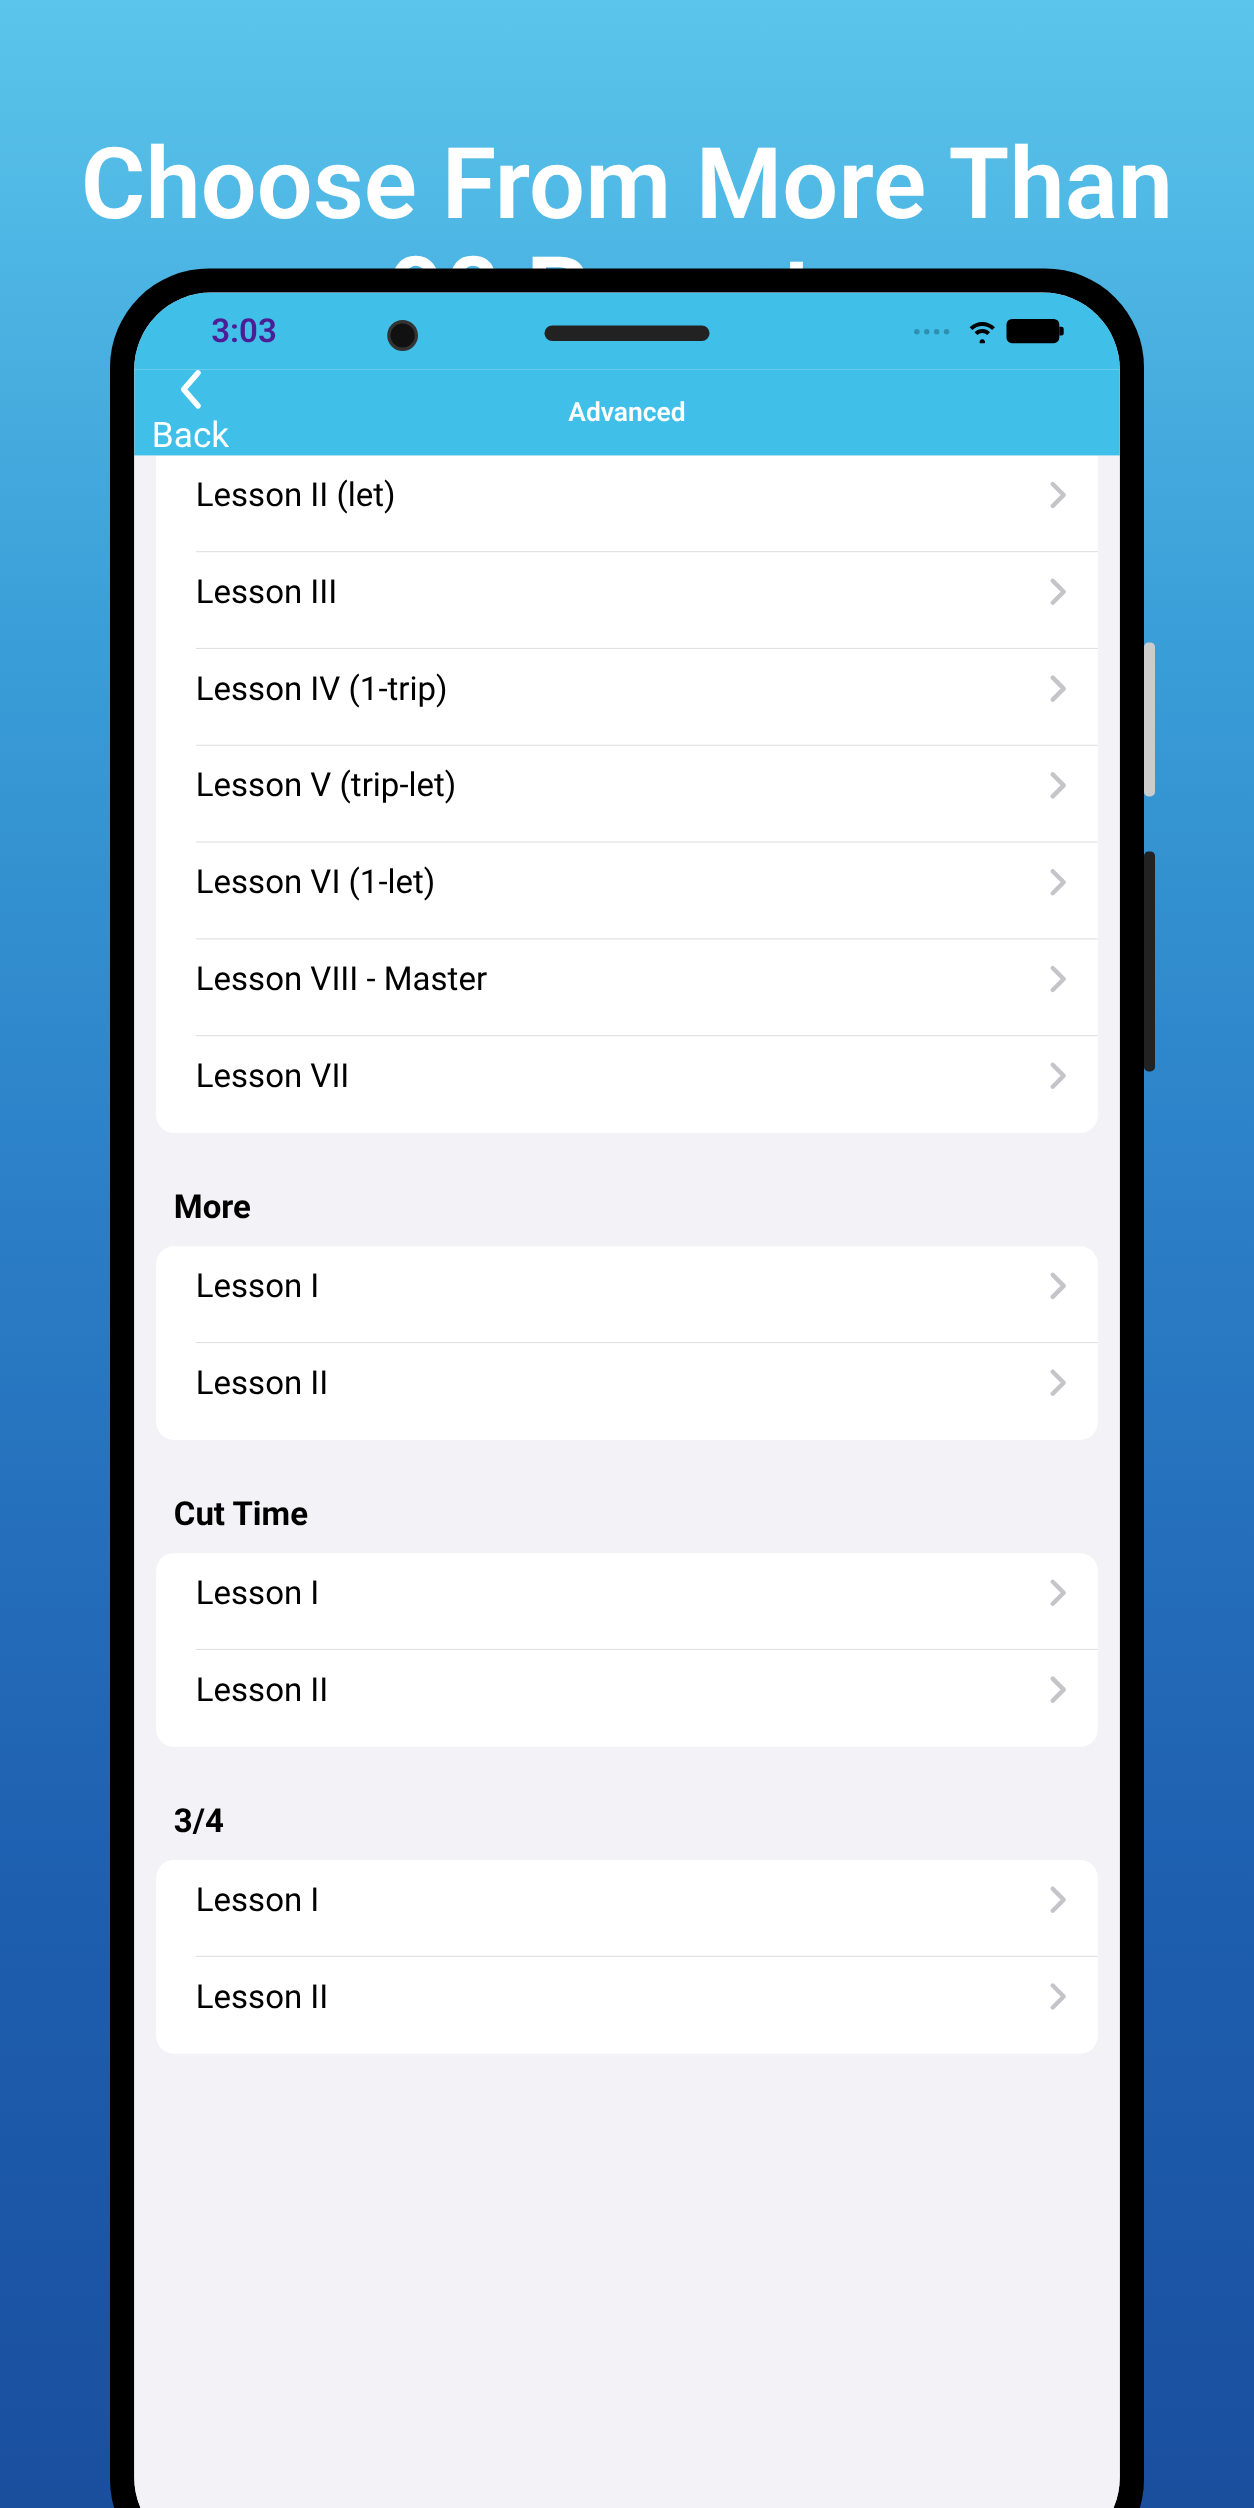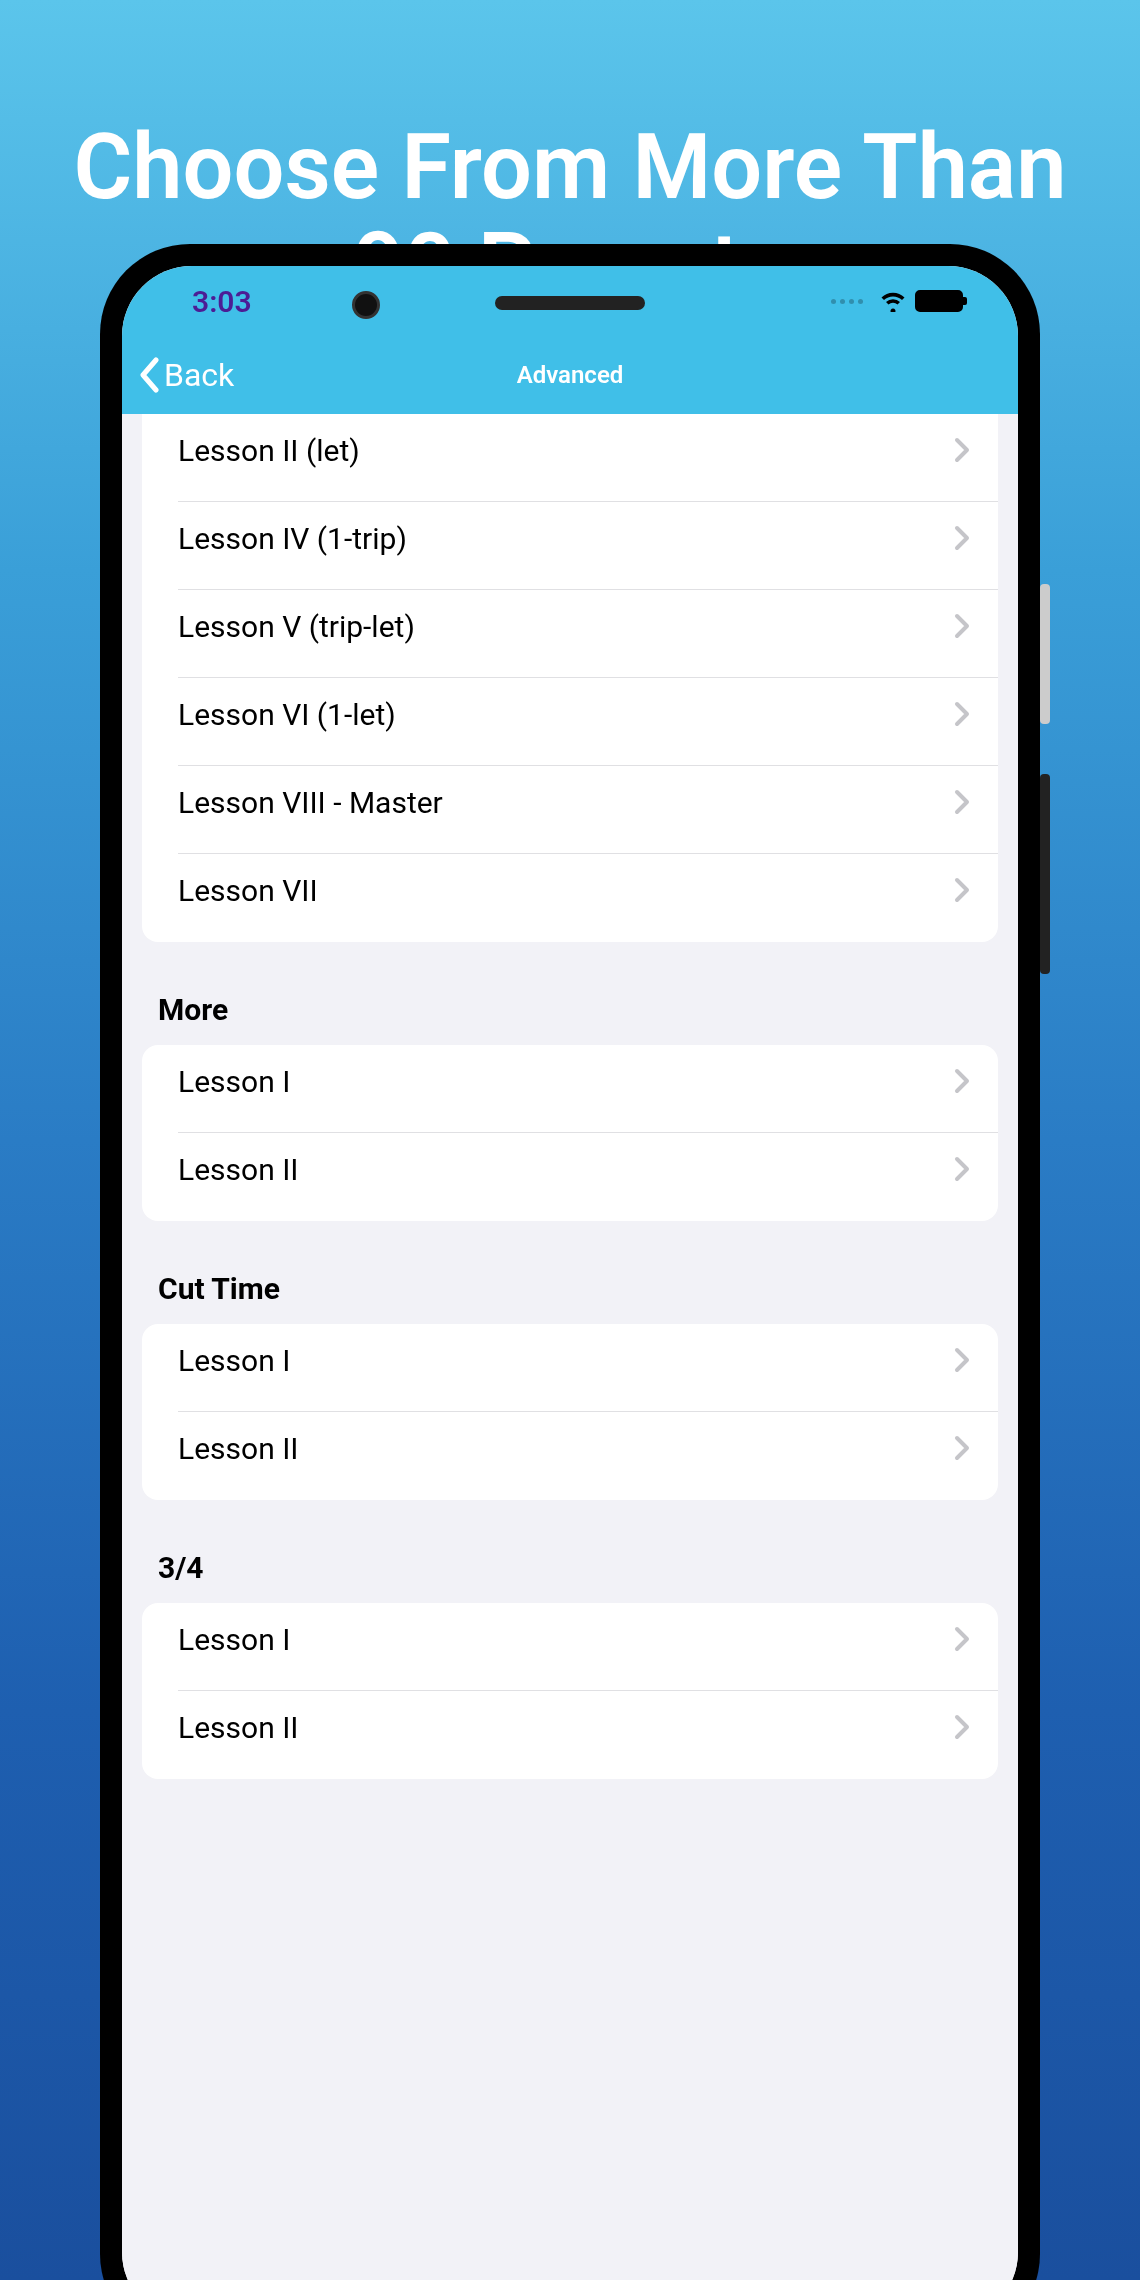--- a/index.html
+++ b/index.html
@@ -143,20 +143,21 @@
   align-items: center;
   position: relative;
 }
 .back-button {
   display: flex;
   align-items: center;
   color: #fff;
   font-size: 32px;
   padding-left: 16px;
   gap: 4px;
+  flex-direction: column;
 }
 .back-chevron svg { display: block; }
 .nav-title {
   position: absolute;
   left: 50%;
   transform: translateX(-50%);
   color: #fff;
   font-size: 24px;
   font-weight: 600;
 }
@@ -254,20 +255,28 @@
         <div class="section-group first">
           <div class="list-row">
             <span class="row-label">Lesson II (let)</span>
             <span class="row-chevron">
               <svg width="16" height="26" viewBox="0 0 16 26">
                 <path d="M3 3 L13 13 L3 23" stroke="#c5c5c9" stroke-width="4" fill="none" stroke-linecap="round" stroke-linejoin="round"></path>
               </svg>
             </span>
           </div>
           <div class="list-row">
+            <span class="row-label">Lesson III</span>
+            <span class="row-chevron">
+              <svg width="16" height="26" viewBox="0 0 16 26">
+                <path d="M3 3 L13 13 L3 23" stroke="#c5c5c9" stroke-width="4" fill="none" stroke-linecap="round" stroke-linejoin="round"></path>
+              </svg>
+            </span>
+          </div>
+          <div class="list-row">
             <span class="row-label">Lesson IV (1-trip)</span>
             <span class="row-chevron">
               <svg width="16" height="26" viewBox="0 0 16 26">
                 <path d="M3 3 L13 13 L3 23" stroke="#c5c5c9" stroke-width="4" fill="none" stroke-linecap="round" stroke-linejoin="round"></path>
               </svg>
             </span>
           </div>
           <div class="list-row">
             <span class="row-label">Lesson V (trip-let)</span>
             <span class="row-chevron">

